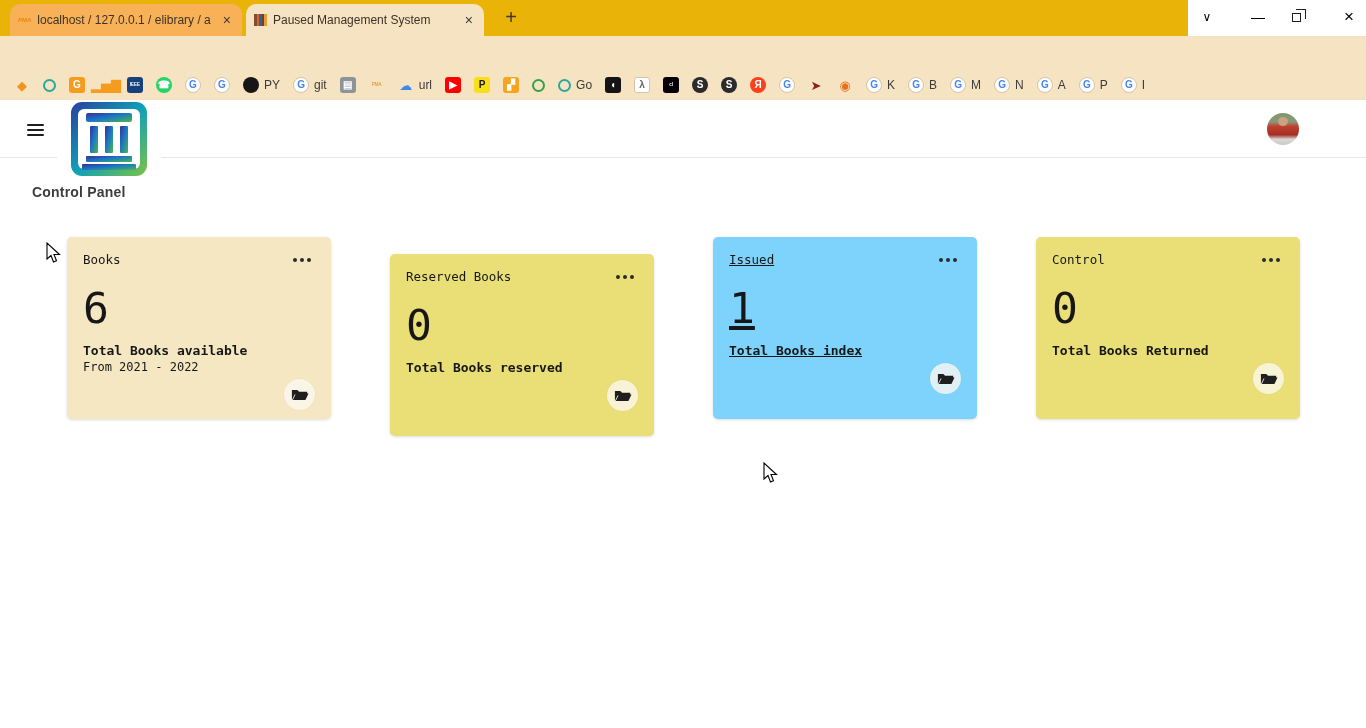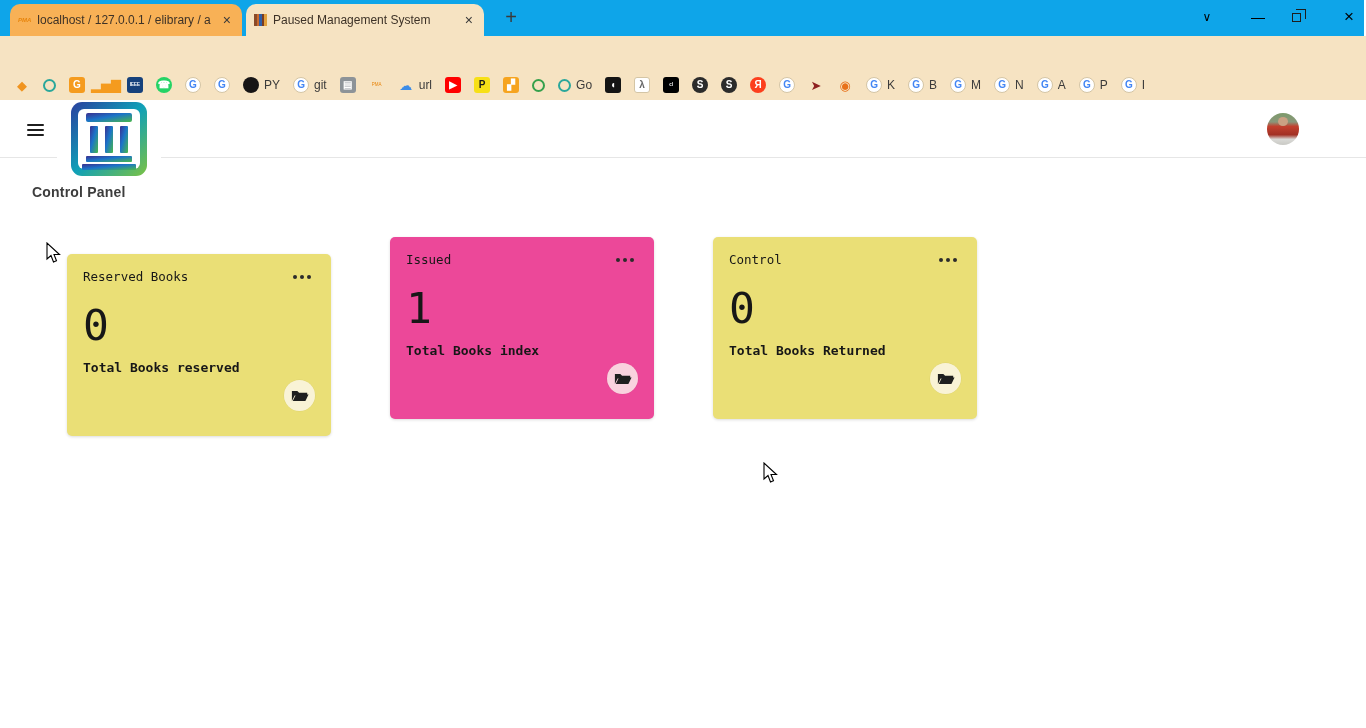--- a/index.html
+++ b/index.html
@@ -1,20 +1,20 @@
 <!DOCTYPE html>
 <html><head>
 <meta charset="utf-8">
 <style>
   *{box-sizing:border-box;margin:0;padding:0}
   html,body{width:1366px;height:728px;overflow:hidden;background:#fff;
     font-family:"Liberation Sans",sans-serif;position:relative}
 
   
-  .tabstrip{position:absolute;left:0;top:0;width:1364px;height:36px;background:#0ea5e9}
+  .tabstrip{position:absolute;left:0;top:0;width:1188px;height:36px;background:#eab308}
   .tab{position:absolute;top:4px;height:32px;border-radius:10px 10px 0 0;display:flex;
     align-items:center;padding:0 8px;font-size:12px;color:#3d3227;overflow:hidden;white-space:nowrap}
   .tab-1{left:10px;width:232px;background:#f8b156}
   .tab-2{left:246px;width:238px;background:#f6e3c2}
   .tab-title{flex:1;overflow:hidden;margin:0 6px;text-overflow:clip}
   .tab-close{font-size:14px;color:#3a3a3a;padding:0 3px;flex:0 0 auto}
   .fav-pma{font-size:6px;font-weight:700;font-style:italic;color:#e8850c;background:transparent}
   .fav-books{width:13px;height:12px;flex:0 0 auto;
     background:linear-gradient(90deg,#8a4b2a 0 3px,#c96a2e 3px 5px,#2f5fa8 5px 8px,#7a3d22 8px 10px,#e3a13c 10px 12px)}
   .newtab{position:absolute;left:498px;top:5px;font-size:20px;color:#3a3a3a;width:26px;height:26px;
@@ -330,38 +330,53 @@
       <rect x="25" y="55" width="46" height="6" rx="1" fill="url(#lg2)"></rect>
       <rect x="21" y="63" width="54" height="6" rx="1" fill="url(#lg2)"></rect>
     </svg>
   </div>
 
   <div class="avatar"></div>
 
   <div class="page-title">Control Panel</div>
 
   <div class="cards-row">
+  <div class="card" style="background: rgb(246, 231, 195);">
+    <div class="card-head">
+      <span class="card-title">Books</span>
+      <span class="card-menu"></span>
+    </div>
+    <div class="card-value">6</div>
+    <div class="card-desc">Total Books available</div>
+    <div class="card-sub">From 2021 - 2022</div>
+    <div class="folder-btn">
+      <svg width="18" height="15" viewBox="0 0 20 16">
+        <path d="M1 14 V3 h6 l2 2 h9 v3 H4 Z" fill="#1f1f1f"></path>
+        <path d="M2 14 L5.5 7 h14 l-3.5 7 Z" fill="#1f1f1f"></path>
+      </svg>
+    </div>
+  </div>
 
   <div class="card" style="background: rgb(234, 223, 118); margin-top: 17px;">
     <div class="card-head">
       <span class="card-title">Reserved Books</span>
       <span class="card-menu"></span>
     </div>
     <div class="card-value">0</div>
     <div class="card-desc">Total Books reserved</div>
 
     <div class="folder-btn">
       <svg width="18" height="15" viewBox="0 0 20 16">
         <path d="M1 14 V3 h6 l2 2 h9 v3 H4 Z" fill="#1f1f1f"></path>
         <path d="M2 14 L5.5 7 h14 l-3.5 7 Z" fill="#1f1f1f"></path>
       </svg>
     </div>
   </div>
 
-  <div class="card" style="background: #ec4899;">
+  <div class="card" style="background: #7dd3fc; text-decoration: underline;">
     <div class="card-head">
       <span class="card-title">Issued</span>
       <span class="card-menu"></span>
     </div>
     <div class="card-value">1</div>
     <div class="card-desc">Total Books index</div>
 
     <div class="folder-btn">
       <svg width="18" height="15" viewBox="0 0 20 16">
         <path d="M1 14 V3 h6 l2 2 h9 v3 H4 Z" fill="#1f1f1f"></path>

